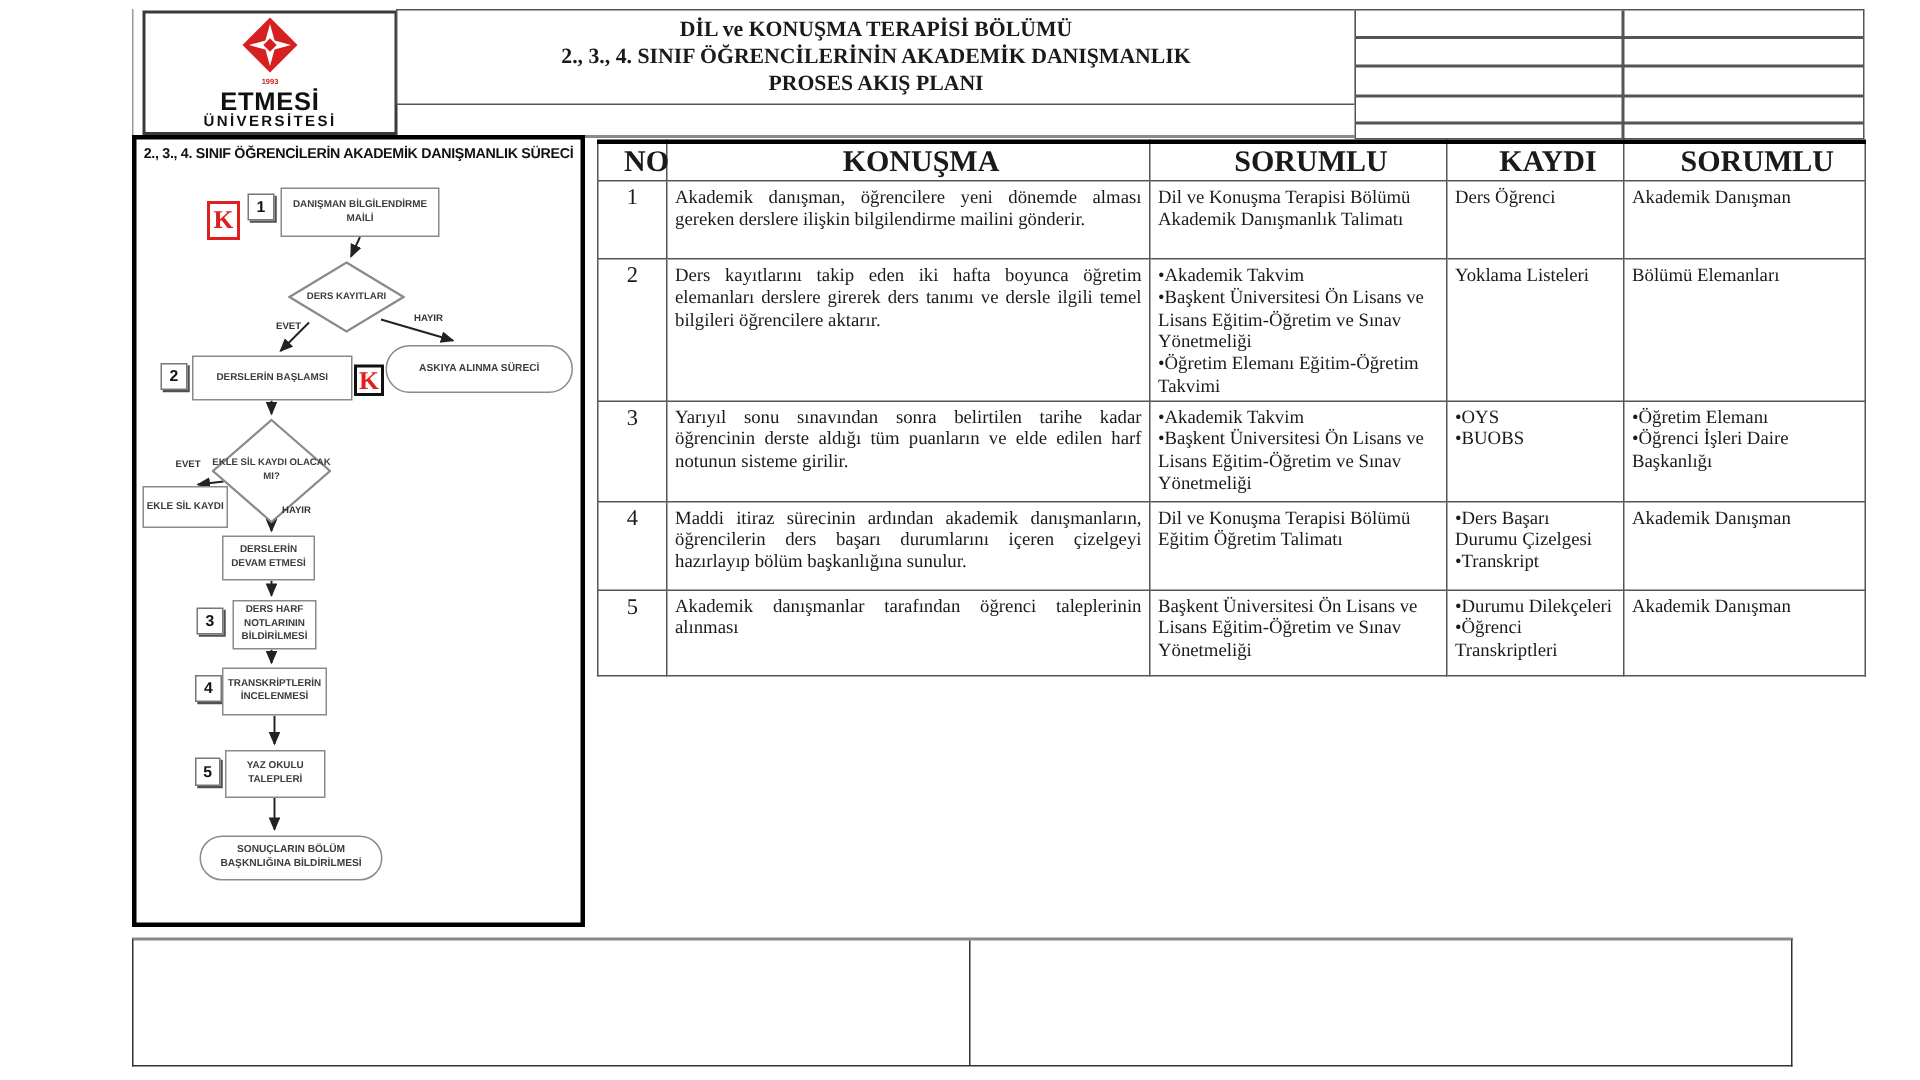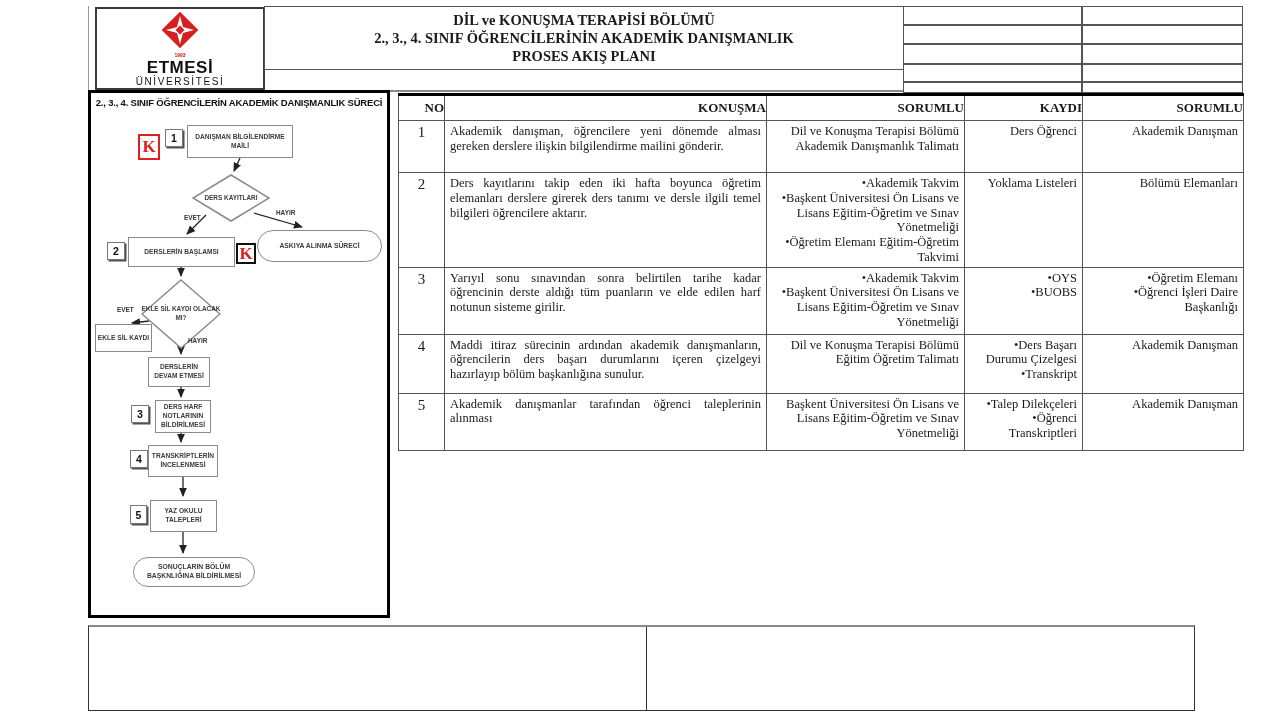--- a/index.html
+++ b/index.html
@@ -10,21 +10,21 @@
   
   #page { position:relative; width:1280px; height:720px; background:#fff; }
   .left-rule { left:88px; top:6px; width:1px; height:84px; background:#999; }
   .under-header-rule { left:88px; top:90px; width:1155px; height:2px; background:#8a8a8a; }
 
   .logo-box { left:95px; top:7px; width:170px; height:83px; border:2px solid #3a3a3a;
               display:flex; flex-direction:column; align-items:center; justify-content:center; background:#fff; }
   .logo-year { color:#c8201f; font-size:5px; font-weight:bold; font-family:"Liberation Sans",sans-serif; margin-top:1px; }
   .logo-name { font-family:"Liberation Sans",sans-serif; font-weight:bold; font-size:17px;
                letter-spacing:.5px; color:#111; line-height:1; margin-top:1px; }
-  .logo-sub  { font-family:"Liberation Sans",sans-serif; font-weight:normal; font-size:10px;
+  .logo-sub  { font-family:"Liberation Sans",sans-serif; font-weight:bold; font-size:10px;
                letter-spacing:1.6px; color:#111; line-height:1.15; }
 
   .title-box { left:264px; top:6px; width:640px; height:64px; border:1.5px solid #555;
                display:flex; flex-direction:column; justify-content:space-around;
                text-align:center; padding:4px 0; background:#fff; }
   .title-box div { font-weight:bold; font-size:14.5px; }
 
   .hdr-grid { left:903px; top:6px; width:340px; height:87px; border:1.5px solid #555; background:#fff; }
   .hdr-grid .h { position:absolute; left:0; width:100%; height:1.5px; background:#555; }
   .hdr-grid .v { position:absolute; top:0; left:177px; width:1.5px; height:100%; background:#555; }
@@ -50,25 +50,25 @@
   .fc-diamond { position:absolute; }
   .fc-dtext { display:flex; align-items:center; justify-content:center; text-align:center;
               font-weight:bold; font-size:6.4px; line-height:1.35; }
   .fc-lbl { font-weight:bold; font-size:6.4px; color:#333; }
   .fc-arrows { position:absolute; left:0; top:0; }
 
   
   .main-table { left:398px; top:93px; border-collapse:collapse; table-layout:fixed;
                 width:845px; background:#fff; border:1.5px solid #555; border-top:3px solid #000; }
   .main-table th, .main-table td { border:1.5px solid #555; vertical-align:top; }
-  .main-table th { font-size:13px; font-weight:bold; text-align:right; height:26px; vertical-align:middle;padding-left:17px; }
+  .main-table th { font-size:20px; font-weight:bold; text-align:center; height:26px; vertical-align:middle;padding-left:17px; }
   .main-table td { font-size:12.5px; line-height:1.18; padding:3px 5px 2px 5px; }
   td.c-no { text-align:center; font-size:15px; }
   td.c-fa { text-align:justify; }
-  td.pre { white-space:pre-line;text-align:right; }
+  td.pre { white-space:pre-line; }
 
   
   .footer-box { left:88px; top:625px; width:1107px; height:86px;
                 border-left:1px solid #333; border-right:1px solid #333; border-bottom:1px solid #333;
                 border-top:2px solid #8a8a8a; background:#fff; }
   .footer-box .v { position:absolute; left:557px; top:0; width:1px; height:100%; background:#333; }
 </style>
 </head>
 <body>
 
@@ -215,21 +215,21 @@
       <td class="c-fa">Maddi itiraz sürecinin ardından akademik danışmanların, öğrencilerin ders başarı durumlarını içeren çizelgeyi hazırlayıp bölüm başkanlığına sunulur.</td>
       <td class="pre">Dil ve Konuşma Terapisi Bölümü Eğitim Öğretim Talimatı</td>
       <td class="pre">•Ders Başarı Durumu Çizelgesi
 •Transkript</td>
       <td class="pre">Akademik Danışman</td>
     </tr>
     <tr style="height:57px">
       <td class="c-no">5</td>
       <td class="c-fa">Akademik danışmanlar tarafından öğrenci taleplerinin alınması</td>
       <td class="pre">Başkent Üniversitesi Ön Lisans ve Lisans Eğitim-Öğretim ve Sınav Yönetmeliği</td>
-      <td class="pre">•Talep Dilekçeleri
+      <td class="pre">•Durumu Dilekçeleri
 •Öğrenci Transkriptleri</td>
       <td class="pre">Akademik Danışman</td>
     </tr>
   </tbody>
     </table>
 
   <div class="abs footer-box">
     <div class="v"></div>
   </div>
 

